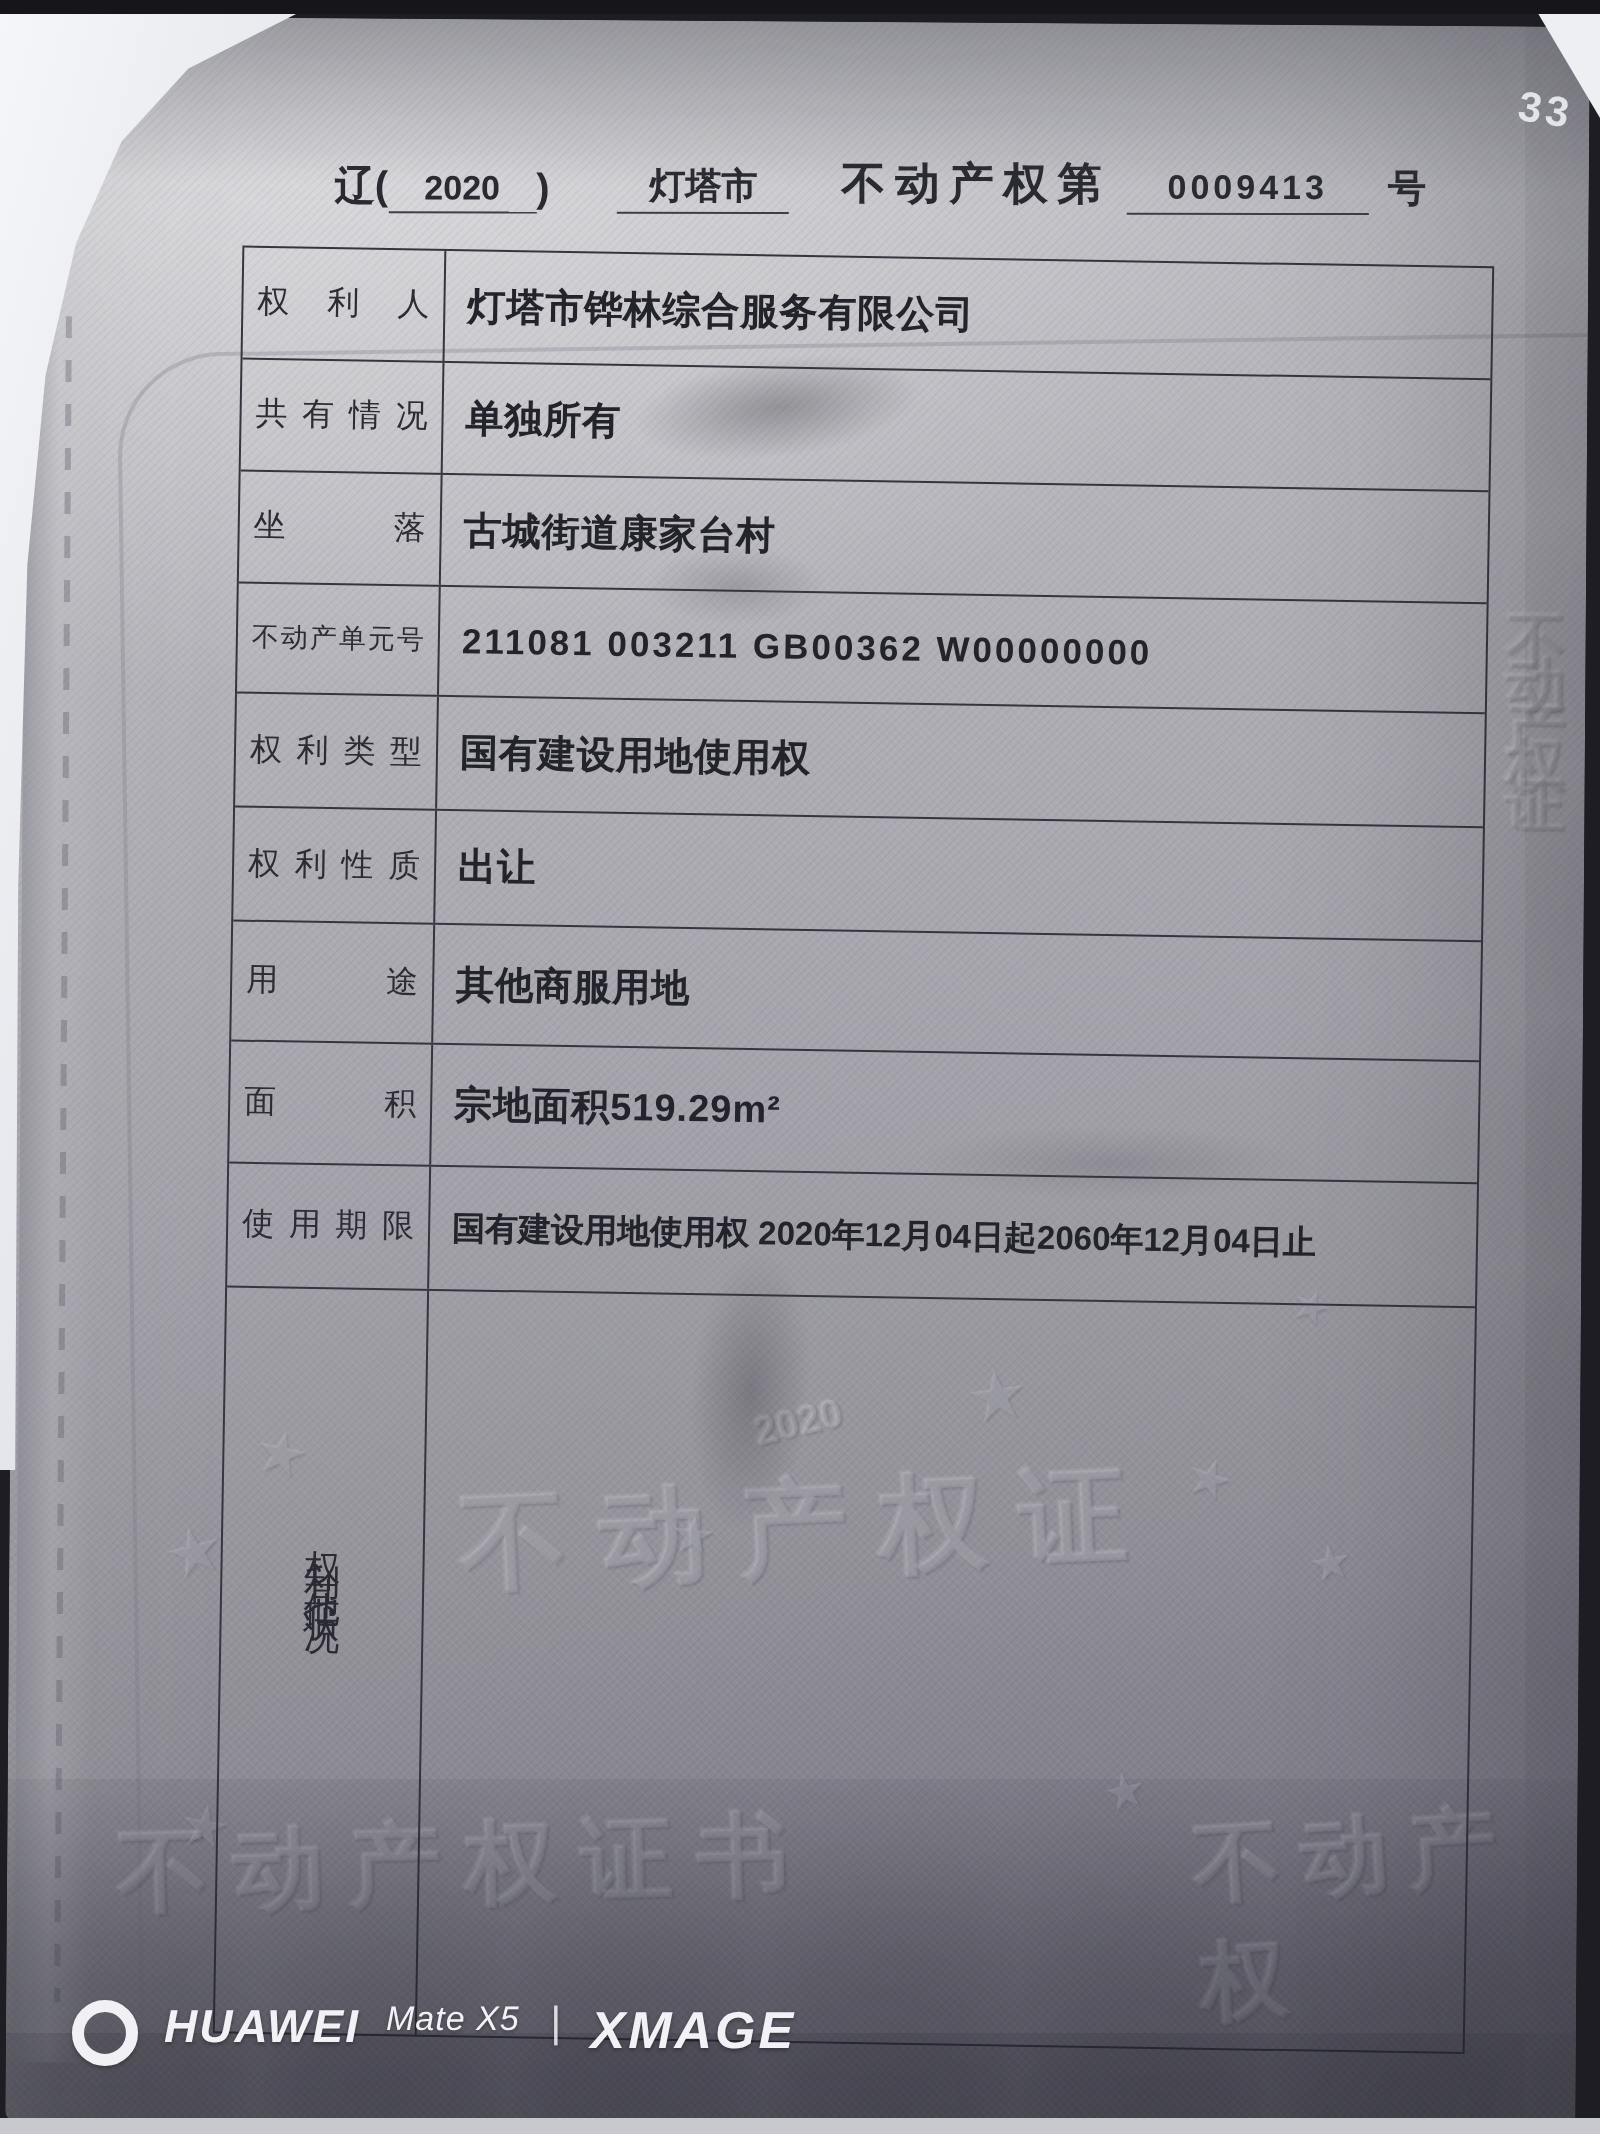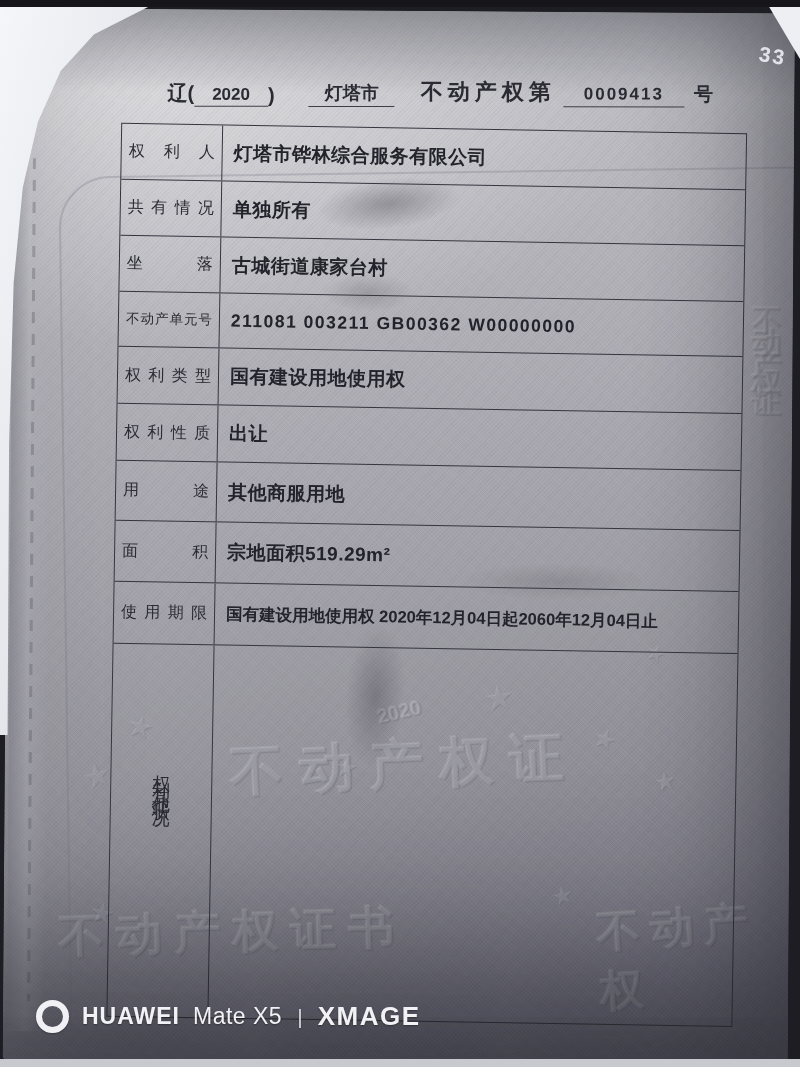--- a/index.html
+++ b/index.html
@@ -178,29 +178,29 @@
   
   .page-number{
     position:absolute;right:14px;top:44px;z-index:4;
     font-size:21px;font-weight:600;color:rgba(240,240,247,0.88);
     transform:rotate(9deg);letter-spacing:2px;
   }
 
   
   .camera-mark{
     position:absolute;left:36px;top:1000px;z-index:4;
-    display:flex;align-items:center;gap:13px;
-    color:#f2f2f6;text-shadow:0 1px 2px rgba(0,0,0,0.35);
+    display:flex;gap:13px;
+    color:#f2f2f6;text-shadow:0 1px 2px rgba(0,0,0,0.35);font-style:italic;
   }
   .camera-ring{
     width:21px;height:21px;border:6px solid #f0f0f5;border-radius:50%;
     box-shadow:0 1px 2px rgba(0,0,0,0.3);
   }
   .camera-brand{font-size:23px;font-weight:700;letter-spacing:1px;}
-  .camera-model{font-size:23px;font-weight:400;letter-spacing:0.5px;}
+  .camera-model{font-size:17px;font-weight:400;letter-spacing:0.5px;}
   .camera-sep{font-size:21px;font-weight:300;opacity:0.85;margin:0 2px;}
   .camera-imaging{font-size:26px;font-weight:700;letter-spacing:1.5px;}
 </style>
 </head>
 <body>
 
 <div class="stage">
 
   <div class="page">
     <div class="top-shade"></div>

